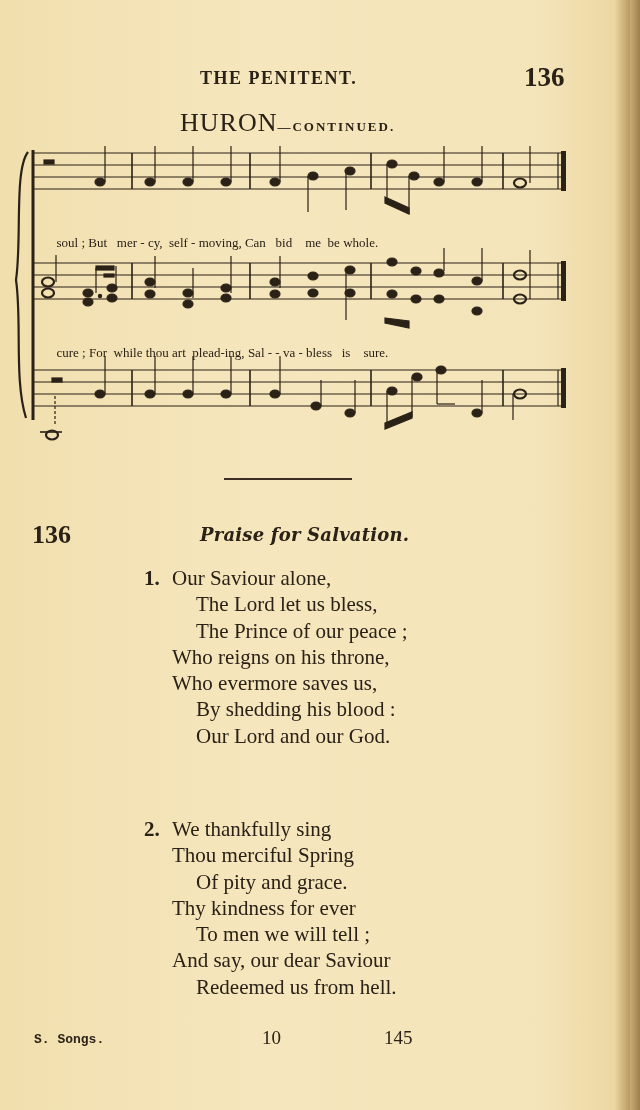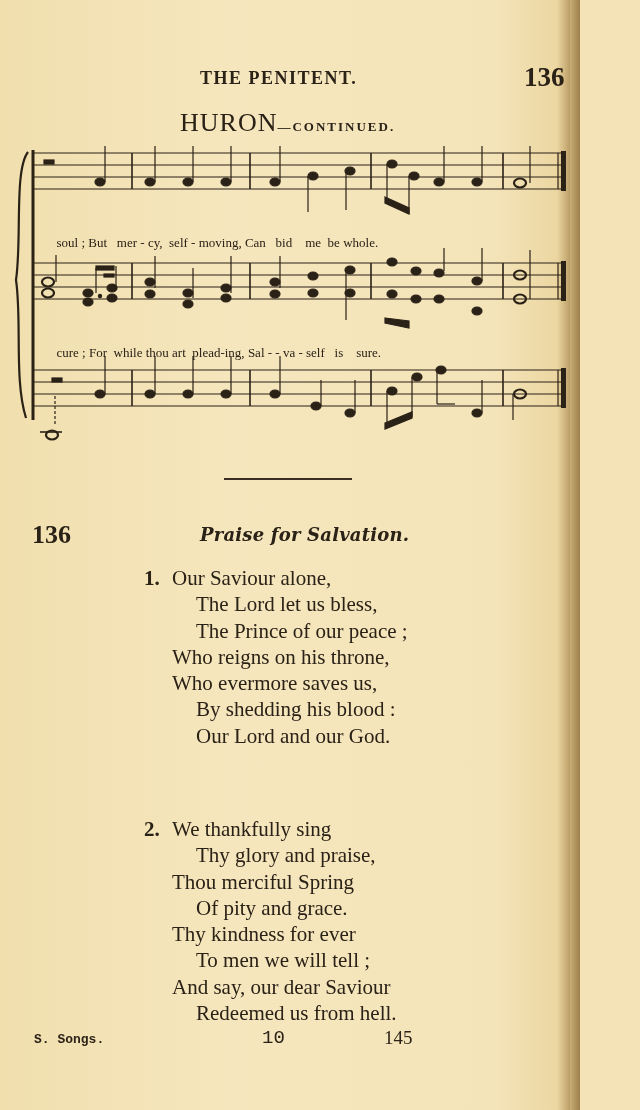--- a/index.html
+++ b/index.html
@@ -4,21 +4,21 @@
 <style>
   html, body { margin: 0; padding: 0; }
   body {
     width: 640px; height: 1110px; overflow: hidden;
     background: #f3e3b6;
     position: relative;
     font-family: "DejaVu Serif", "Liberation Serif", serif;
     color: #2a2117;
   }
   .page {
-    position: absolute; left: 0; top: 0; width: 580px; height: 1110px;
+    position: absolute; left: 0; top: 0; width: 640px; height: 1110px;
     background: linear-gradient(90deg, #f1dfae 0%, #f5e6bd 40%, #f4e4b9 85%, #ecd7a2 96%, #b89860 98.5%, #8a6e3f 100%);
   }
   .edge { position: absolute; right: 0; top: 0; width: 10px; height: 1110px;
     background: linear-gradient(90deg, #c9ad76, #9c7f4b); }
 
   .running-head { position: absolute; top: 64px; left: 0; width: 640px; height: 30px; }
   .running-title {
     position: absolute; left: 200px; top: 4px;
     font-family: "Liberation Serif", serif; font-size: 18px; letter-spacing: 1.5px;
     font-weight: bold;
@@ -45,21 +45,21 @@
     font-family: "DejaVu Serif", serif; font-size: 18px; font-style: italic; font-weight: bold; letter-spacing: 0.2px; }
 
   .stanza { position: absolute; left: 144px; font-family: "Liberation Serif", serif; font-size: 21px; }
   .stanza .line { height: 26.3px; line-height: 26px; white-space: pre; }
   .stanza .num { display: inline-block; width: 28px; font-weight: bold; }
   .stanza .indent1 { padding-left: 28px; }
   .stanza .indent2 { padding-left: 52px; }
 
   .footer { position: absolute; top: 1027px; left: 0; width: 640px; height: 24px; }
   .sig { position: absolute; left: 34px; top: 5px; font-family: Liberation Mono, monospace; font-size: 13px; font-weight: bold; }
-  .sheet-num { position: absolute; left: 262px; top: 0; font-family: Liberation Mono, monospace; font-size: 19px; }
+  .sheet-num { position: absolute; left: 262px; top: 0; font-family: Liberation Serif, serif; font-size: 19px; }
   .folio { position: absolute; left: 384px; top: 0; font-family: "Liberation Serif", serif; font-size: 19px; text-align: center; }
 </style>
 </head>
 <body>
 
 <div class="page">
   <div class="edge"></div>
 
   <div class="running-head">
     <span class="running-title">THE PENITENT.</span>
@@ -230,42 +230,41 @@
           <line x1="482" y1="413" x2="482" y2="380"></line>
         <ellipse cx="520" cy="394" rx="6" ry="4.5" fill="none" stroke-width="2.2"></ellipse>
           <line x1="513" y1="394" x2="513" y2="420"></line>
       </g>
     </svg>
 
     <div class="lyric" style="left:37px;top:79px;width:520px;">
       <span>soul ;</span><span> </span><span>But</span><span>   </span><span>mer - cy,</span><span>  </span><span>self - moving,</span><span> </span><span>Can</span><span>   </span><span>bid</span><span>    </span><span>me</span><span>  </span><span>be</span><span> </span><span>whole.</span>
     </div>
     <div class="lyric" style="left:37px;top:189px;width:520px;">
-      <span>cure ;</span><span> </span><span>For</span><span>  </span><span>while</span><span> </span><span>thou</span><span> </span><span>art</span><span>  </span><span>plead-ing,</span><span> </span><span>Sal - - va - self</span><span>   </span><span>is</span><span>    </span><span>sure.</span>
+      <span>cure ;</span><span> </span><span>For</span><span>  </span><span>while</span><span> </span><span>thou</span><span> </span><span>art</span><span>  </span><span>plead-ing,</span><span> </span><span>Sal - - va - bless</span><span>   </span><span>is</span><span>    </span><span>sure.</span>
     </div>
   </div>
 
   <div class="divider"></div>
 
   <div class="hymn-number">136</div>
   <div class="hymn-title">Praise for Salvation.</div>
 
   <div class="stanza" style="top:565px;">
     <div class="line"><span class="num">1.</span><span>Our Saviour alone,</span></div>
     <div class="line indent2">The Lord let us bless,</div>
     <div class="line indent2">The Prince of our peace ;</div>
     <div class="line indent1">Who reigns on his throne,</div>
     <div class="line indent1">Who evermore saves us,</div>
     <div class="line indent2">By shedding his blood :</div>
     <div class="line indent2">Our Lord and our God.</div>
   </div>
 
   <div class="stanza" style="top:816px;">
     <div class="line"><span class="num">2.</span><span>We thankfully sing</span></div>
-    <div class="line indent2">Thy glory and praise,</div>
     <div class="line indent1">Thou merciful Spring</div>
     <div class="line indent2">Of pity and grace.</div>
     <div class="line indent1">Thy kindness for ever</div>
     <div class="line indent2">To men we will tell ;</div>
     <div class="line indent1">And say, our dear Saviour</div>
     <div class="line indent2">Redeemed us from hell.</div>
   </div>
 
   <div class="footer">
     <span class="sig">S. Songs.</span>

